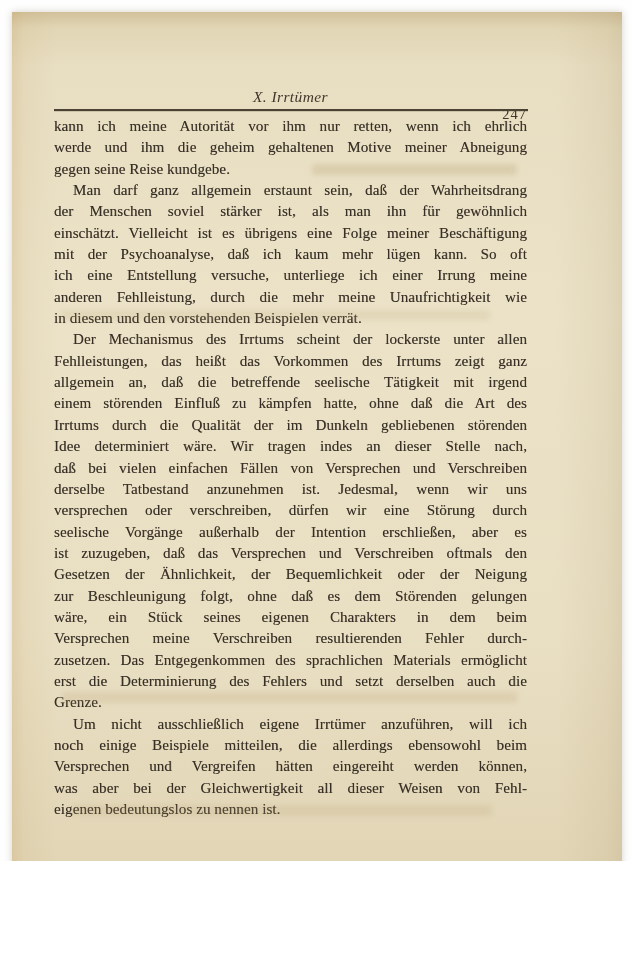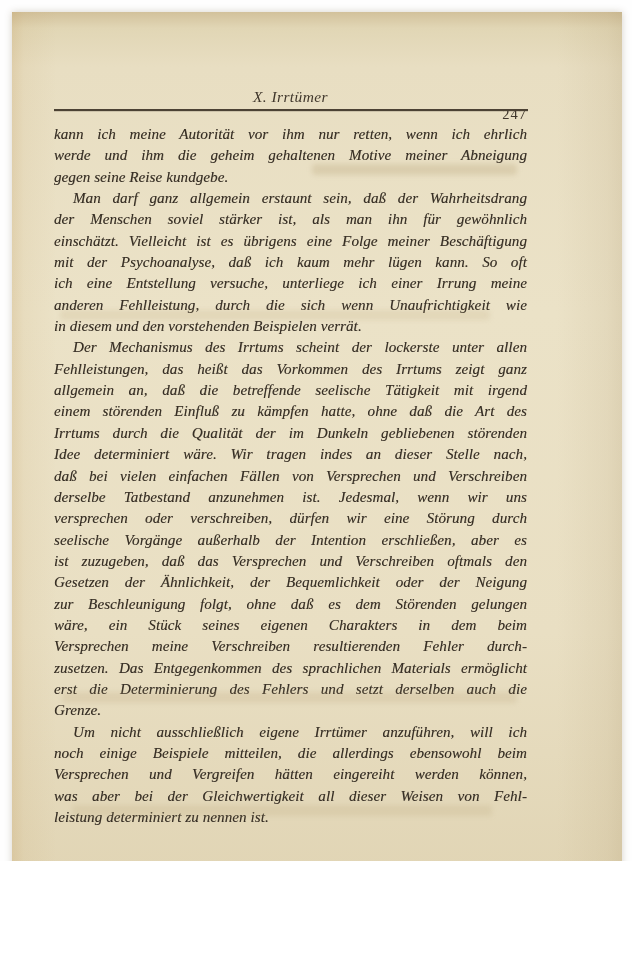--- a/index.html
+++ b/index.html
@@ -74,28 +74,27 @@
     left: 42px;
     top: 97px;
     width: 474px;
     height: 1.6px;
     background: #4c4234;
     box-shadow: 0 0.5px 0 rgba(76,66,52,0.35);
   }
   .textblock {
     position: absolute;
     left: 42px;
-    top: 112px;
+    top: 104px;
     width: 473px;
     color: #372f25;
     font-size: 15px;
     line-height: 21.35px;
     letter-spacing: 0.1px;
     text-shadow: 0.3px 0.3px 0.2px rgba(55,47,37,0.45);
-    font-style: italic;
   }
   .line {
     text-align: justify;
     text-align-last: justify;
   }
   .line.para-end {
     text-align-last: left;
   }
   .line.indent {
     text-indent: 19px;
@@ -128,21 +127,21 @@
 
     <div class="textblock">
         <div class="line">kann ich meine Autorität vor ihm nur retten, wenn ich ehrlich</div>
         <div class="line">werde und ihm die geheim gehaltenen Motive meiner Abneigung</div>
         <div class="line para-end">gegen seine Reise kundgebe.</div>
         <div class="line indent">Man darf ganz allgemein erstaunt sein, daß der Wahrheitsdrang</div>
         <div class="line">der Menschen soviel stärker ist, als man ihn für gewöhnlich</div>
         <div class="line">einschätzt. Vielleicht ist es übrigens eine Folge meiner Beschäftigung</div>
         <div class="line">mit der Psychoanalyse, daß ich kaum mehr lügen kann. So oft</div>
         <div class="line">ich eine Entstellung versuche, unterliege ich einer Irrung meine</div>
-        <div class="line">anderen Fehlleistung, durch die sich wenn Unaufrichtigkeit wie</div>
+        <div class="line">anderen Fehlleistung, durch die mehr meine Unaufrichtigkeit wie</div>
         <div class="line para-end">in diesem und den vorstehenden Beispielen verrät.</div>
         <div class="line indent">Der Mechanismus des Irrtums scheint der lockerste unter allen</div>
         <div class="line">Fehlleistungen, das heißt das Vorkommen des Irrtums zeigt ganz</div>
         <div class="line">allgemein an, daß die betreffende seelische Tätigkeit mit irgend</div>
         <div class="line">einem störenden Einfluß zu kämpfen hatte, ohne daß die Art des</div>
         <div class="line">Irrtums durch die Qualität der im Dunkeln gebliebenen störenden</div>
         <div class="line">Idee determiniert wäre. Wir tragen indes an dieser Stelle nach,</div>
         <div class="line">daß bei vielen einfachen Fällen von Versprechen und Verschreiben</div>
         <div class="line">derselbe Tatbestand anzunehmen ist. Jedesmal, wenn wir uns</div>
         <div class="line">versprechen oder verschreiben, dürfen wir eine Störung durch</div>
@@ -152,21 +151,21 @@
         <div class="line">zur Beschleunigung folgt, ohne daß es dem Störenden gelungen</div>
         <div class="line">wäre, ein Stück seines eigenen Charakters in dem beim</div>
         <div class="line">Versprechen meine Verschreiben resultierenden Fehler durch-</div>
         <div class="line">zusetzen. Das Entgegenkommen des sprachlichen Materials ermöglicht</div>
         <div class="line">erst die Determinierung des Fehlers und setzt derselben auch die</div>
         <div class="line para-end">Grenze.</div>
         <div class="line indent">Um nicht ausschließlich eigene Irrtümer anzuführen, will ich</div>
         <div class="line">noch einige Beispiele mitteilen, die allerdings ebensowohl beim</div>
         <div class="line">Versprechen und Vergreifen hätten eingereiht werden können,</div>
         <div class="line">was aber bei der Gleichwertigkeit all dieser Weisen von Fehl-</div>
-        <div class="line para-end">leistung determiniert zu nennen ist.</div>
+        <div class="line para-end">eigenen bedeutungslos zu nennen ist.</div>
       </div>
 
     <div class="ghost g1"></div>
     <div class="ghost g2"></div>
     <div class="ghost g3"></div>
     <div class="ghost g4"></div>
   </div>
 </div>
 
 </body></html>

